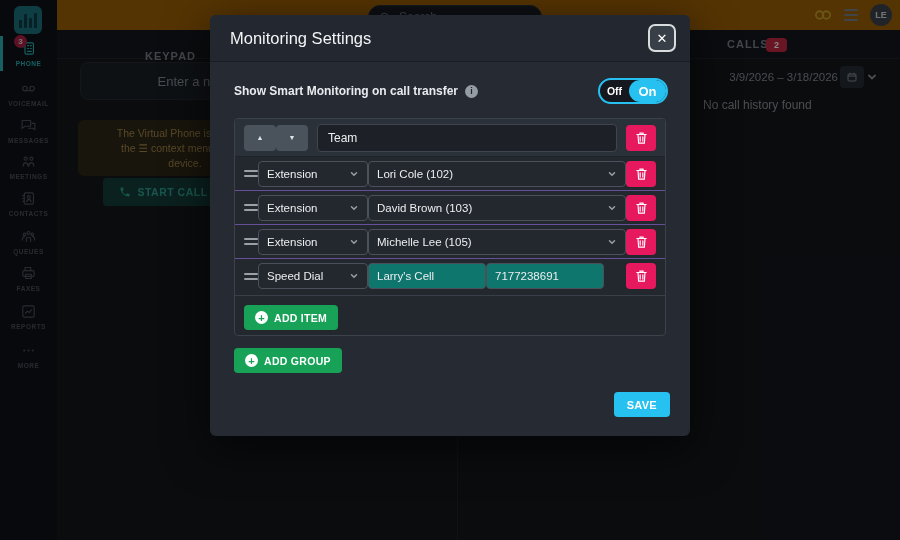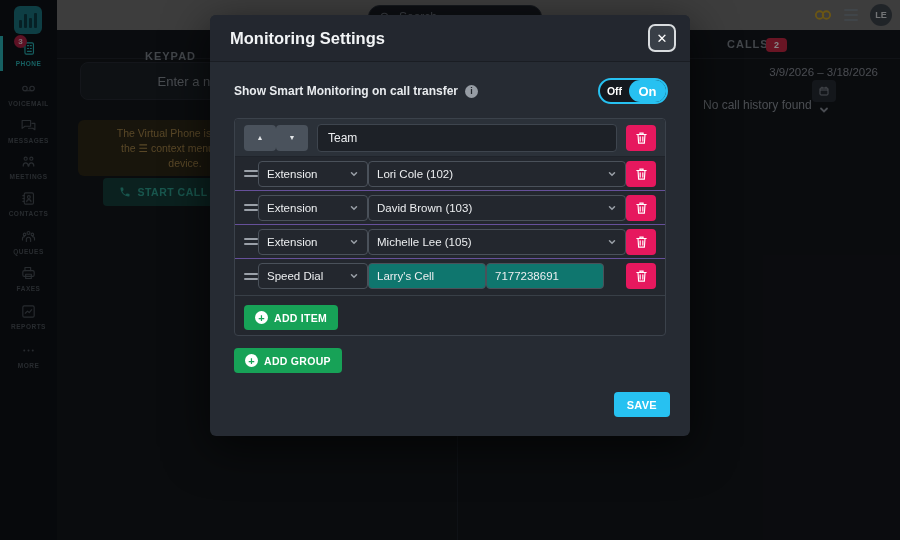--- a/index.html
+++ b/index.html
@@ -1,20 +1,20 @@
 <!DOCTYPE html>
 <html><head>
 <meta charset="utf-8">
 <style>
   html,body{margin:0;padding:0;background:#101318;font-family:"Liberation Sans",sans-serif;}
   .stage{position:relative;width:900px;height:540px;overflow:hidden;background:#14171c;}
   .abs{position:absolute;}
 
   
-  .topbar{left:57px;top:0;right:0;height:30px;background:#737373;border-bottom:1px solid #1d2128;}
+  .topbar{left:57px;top:0;right:0;height:30px;background:#a16207;border-bottom:1px solid #1d2128;}
   .searchbox{position:absolute;left:311px;top:5px;width:152px;height:22px;background:#1a1e25;border:1px solid #2b303a;border-radius:14px;display:flex;align-items:center;padding:0 10px;gap:7px;}
   .searchbox span{font-size:12px;color:#6b717e;color:#6c737e;}
   .topicons{position:absolute;right:8px;top:0;height:30px;display:flex;align-items:center;gap:12px;}
   .hamburger{display:flex;flex-direction:column;gap:3px;}
   .hamburger i{display:block;width:14px;height:2px;background:#7a828b;border-radius:1px;}
   .avatar{width:22px;height:22px;border-radius:50%;background:#3e454d;color:#d7dbdf;font-size:9px;font-weight:bold;display:flex;align-items:center;justify-content:center;}
 
   
   .sidebar{left:0;top:0;width:57px;height:540px;background:#0f1217;}
   .logo{position:absolute;left:14px;top:6px;width:28px;height:28px;border-radius:6px;background:#1c7680;display:flex;align-items:flex-end;justify-content:center;gap:2px;padding-bottom:6px;box-sizing:border-box;}
@@ -30,30 +30,30 @@
   
   .panel-divider{left:457px;top:30px;width:1px;height:510px;background:#1e222a;}
   .tabstrip{left:57px;top:30px;right:0;height:28px;border-bottom:1px solid #20242c;background:#14171d;position:absolute;}
   .tablabel{font-size:11px;font-weight:bold;letter-spacing:1px;color:#7d848d;}
   .badge{min-width:15px;height:14px;border-radius:4px;background:#c62845;color:#fff;font-size:9px;font-weight:bold;display:inline-flex;align-items:center;justify-content:center;padding:0 3px;}
   .dialinput{left:80px;top:62px;width:290px;height:34px;background:#1c2026;border:1px solid #262b33;border-radius:8px;color:#8a9199;font-size:13px;text-align:center;font-family:"Liberation Sans",sans-serif;}
   .dialinput::placeholder{color:#8a9199;text-align:center;}
   .warnbox{left:78px;top:120px;width:214px;height:56px;background:#2e2817;border-radius:6px;display:flex;flex-direction:column;align-items:center;justify-content:center;gap:3px;}
   .warnbox span{font-size:10.5px;color:#a8874a;text-align:center;}
   .startbtn{left:103px;top:178px;width:172px;height:28px;background:#153f3c;border-radius:4px;color:#2fa392;font-size:10.5px;font-weight:bold;letter-spacing:.5px;display:flex;align-items:center;justify-content:center;gap:6px;}
-  .daterow{right:22px;top:66px;display:flex;align-items:center;gap:2px;position:absolute;flex-direction:column;}
+  .daterow{right:22px;top:66px;display:flex;align-items:center;gap:2px;position:absolute;}
   .datetext{font-size:11.5px;color:#8b9099;}
   .calbtn{width:24px;height:22px;background:#272c34;border-radius:4px;display:flex;align-items:center;justify-content:center;}
   .nohistory{left:703px;top:98px;font-size:12px;color:#8d939b;}
 
   
   .overlay{left:0;top:0;width:900px;height:540px;background:rgba(0,0,0,.47);}
   .modal{left:210px;top:15px;width:480px;height:421px;background:#262b33;border-radius:6px;box-shadow:0 12px 45px rgba(0,0,0,.65);}
   .mhead{position:absolute;left:0;top:0;right:0;height:47px;background:#23272f;border-bottom:1px solid #1a1d23;border-radius:6px 6px 0 0;display:flex;align-items:center;padding:0 20px;box-sizing:border-box;}
-  .mtitle{font-size:16.5px;font-weight:bold;color:#f2f4f6;}
+  .mtitle{font-size:16.5px;font-weight:normal;color:#f2f4f6;}
   .closebtn{position:absolute;right:14px;top:9px;width:28px;height:28px;border-radius:7px;background:#393f47;border:2px solid #d9dcdf;color:#fff;font-size:13px;display:flex;align-items:center;justify-content:center;box-sizing:border-box;}
 
   .togglerow{position:absolute;left:24px;right:22px;top:62px;height:28px;display:flex;align-items:center;}
   .togglelabel{font-size:12px;font-weight:bold;color:#e8ebee;}
   .infoicon{width:13px;height:13px;border-radius:50%;background:#969ca4;color:#22262c;font-size:9px;font-weight:bold;font-style:normal;display:inline-flex;align-items:center;justify-content:center;margin-left:7px;}
   .toggle{margin-left:auto;width:70px;height:26px;border:2px solid #27c1f1;border-radius:15px;background:#15191f;display:flex;box-sizing:border-box;}
   .toggle .off{flex:1;display:flex;align-items:center;justify-content:center;font-size:10.5px;font-weight:bold;color:#fff;}
   .toggle .on{width:37px;height:22px;border-radius:11px;background:#27c1f1;display:flex;align-items:center;justify-content:center;font-size:13px;font-weight:bold;color:#fff;}
 
   .group{position:absolute;left:24px;right:24px;top:103px;height:218px;border:1px solid #3b424b;border-radius:4px;background:#23272e;box-sizing:border-box;}

